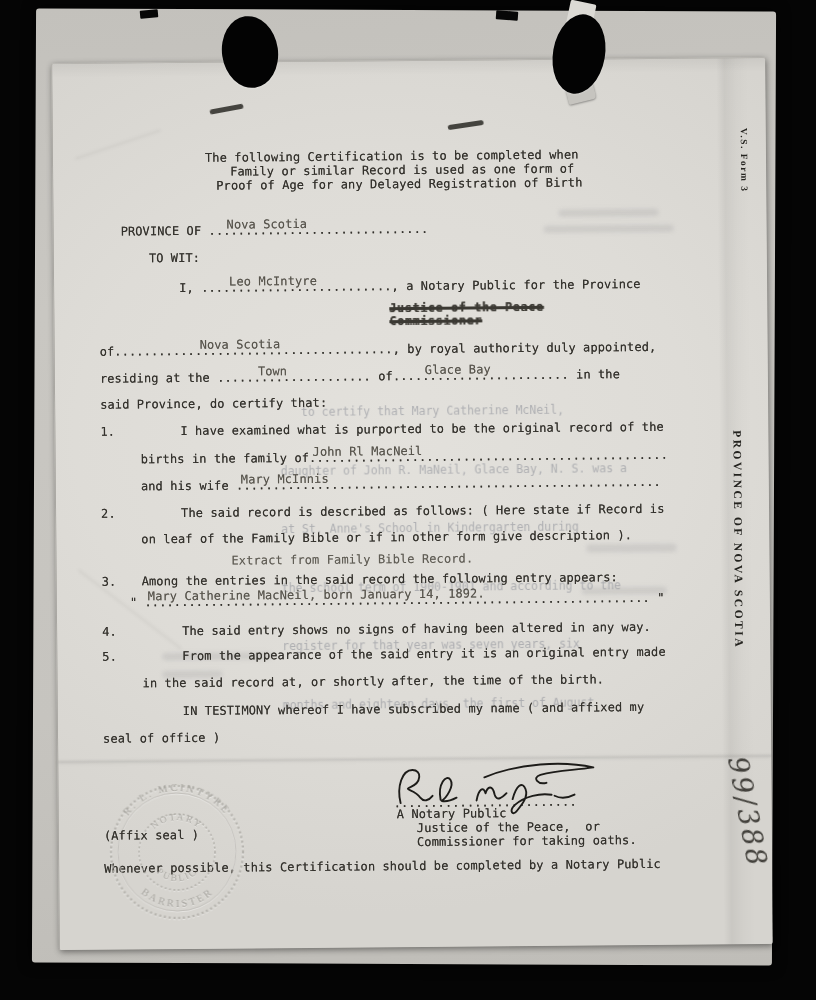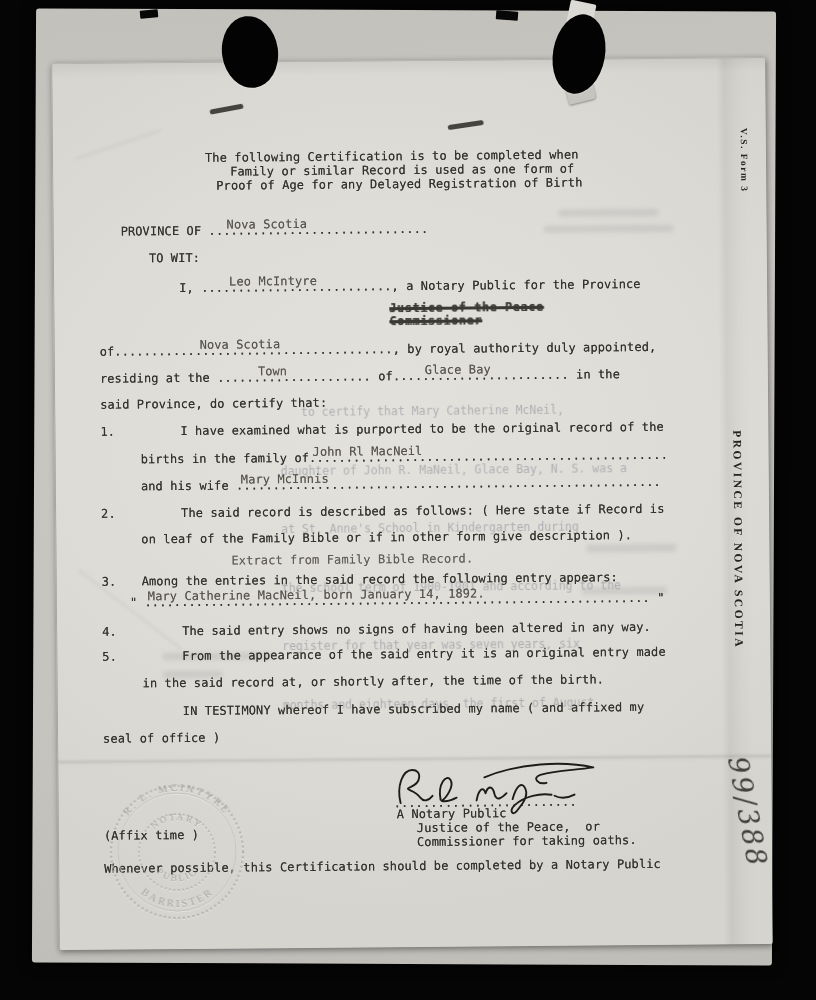--- a/index.html
+++ b/index.html
@@ -177,21 +177,21 @@
       <path d="M 96,22 C 130,8 175,6 205,13 C 186,16 170,15 152,20 C 143,23 150,30 158,28"></path>
       <path d="M 166,41 C 172,44 180,43 186,40"></path>
     </g>
   </svg>
 
   <div class="tl" style="left:335px;top:735px;">.........................</div>
   <div class="tl" style="left:338px;top:746px;">A Notary Public</div>
   <div class="tl" style="left:358px;top:760px;">Justice of the Peace,  or</div>
   <div class="tl" style="left:358px;top:774px;">Commissioner for taking oaths.</div>
 
-  <div class="tl" style="left:45px;top:765px;z-index:2;">(Affix time )</div>
+  <div class="tl" style="left:45px;top:765px;z-index:2;">(Affix seal )</div>
   <div class="tl" style="left:45px;top:798px;">Whenever possible, this Certification should be completed by a Notary Public</div>
 
   <div class="vtext form-no" style="left:686px;top:70px;">V.S. Form 3</div>
   <div class="vtext prov-vert" style="left:676px;top:372px;">PROVINCE OF NOVA SCOTIA</div>
   <div class="archive-no" style="left:694px;top:696px;">99/388</div>
 </div>
 
 <div class="hole" style="left:222px;top:16px;width:56px;height:72px;transform:rotate(-8deg);"></div>
 <div class="hole" style="left:553px;top:14px;width:52px;height:80px;transform:rotate(10deg);"></div>
 

